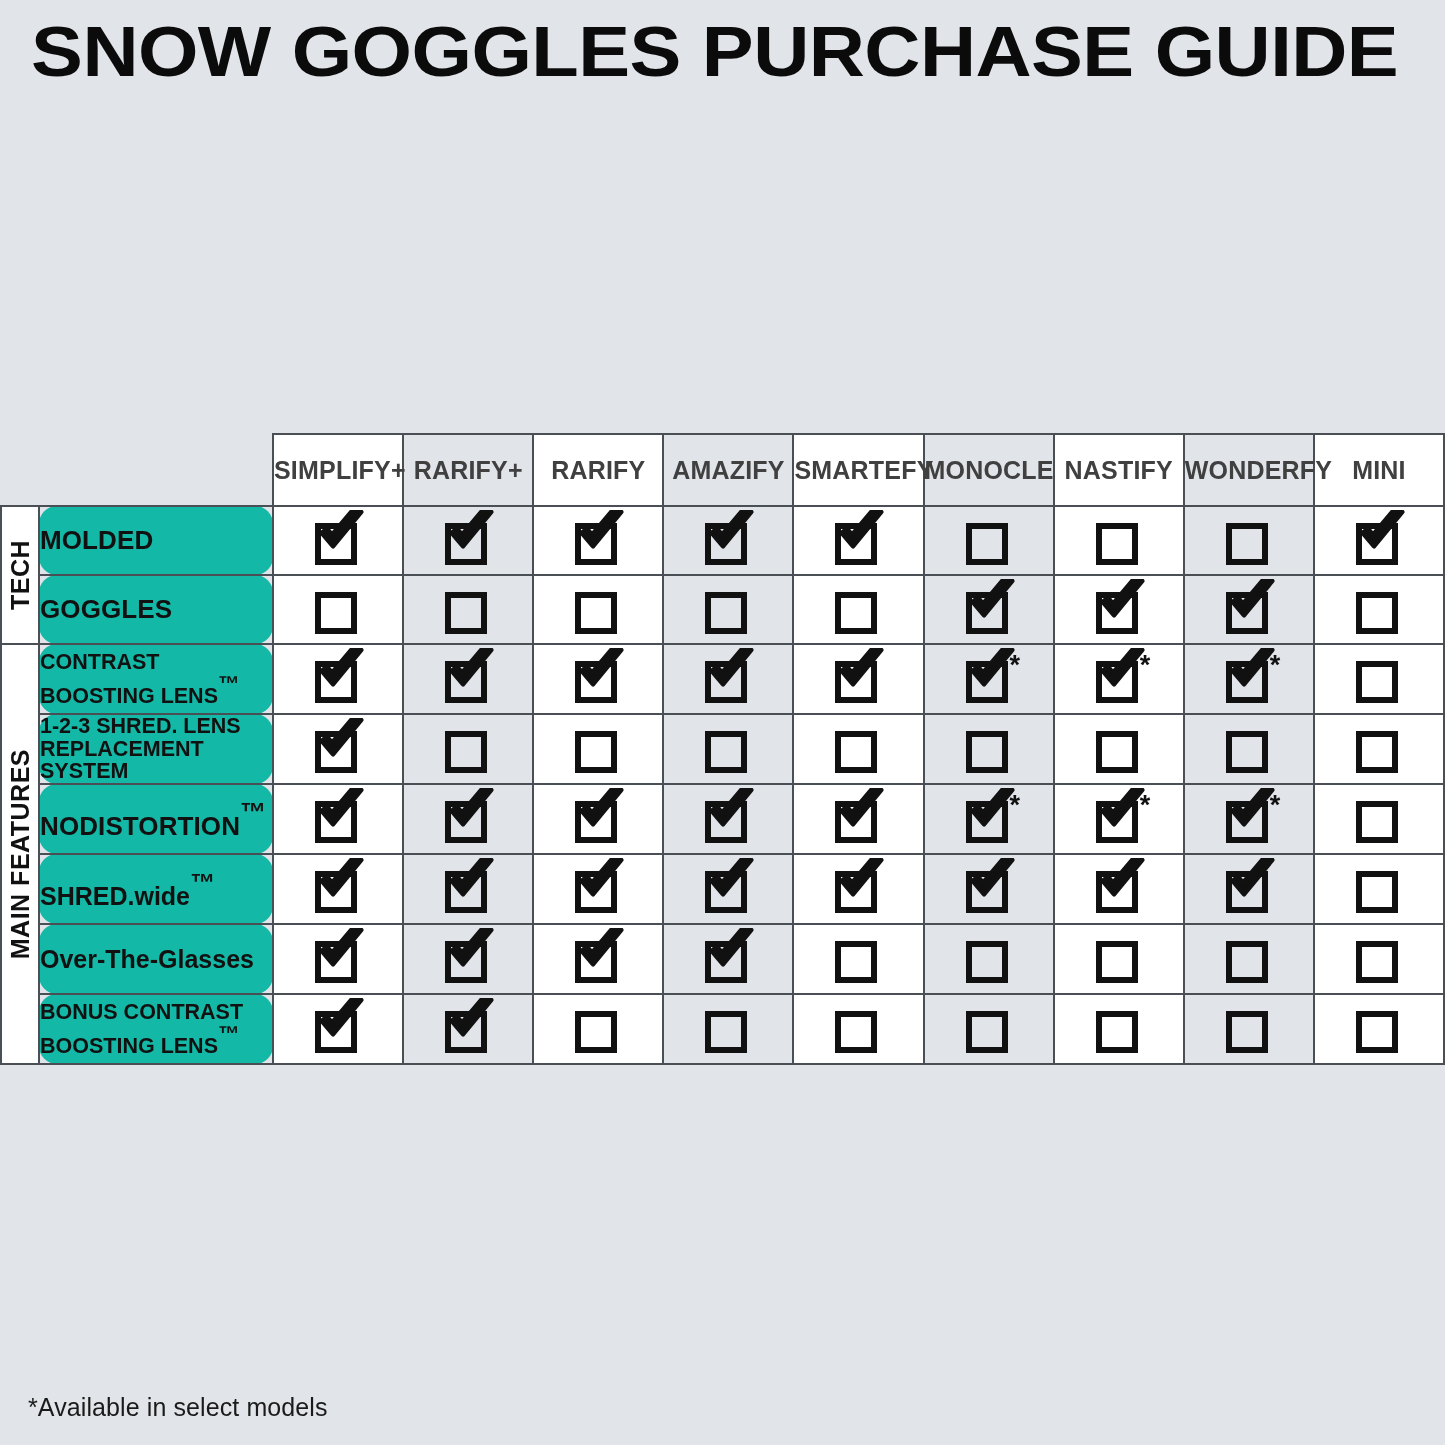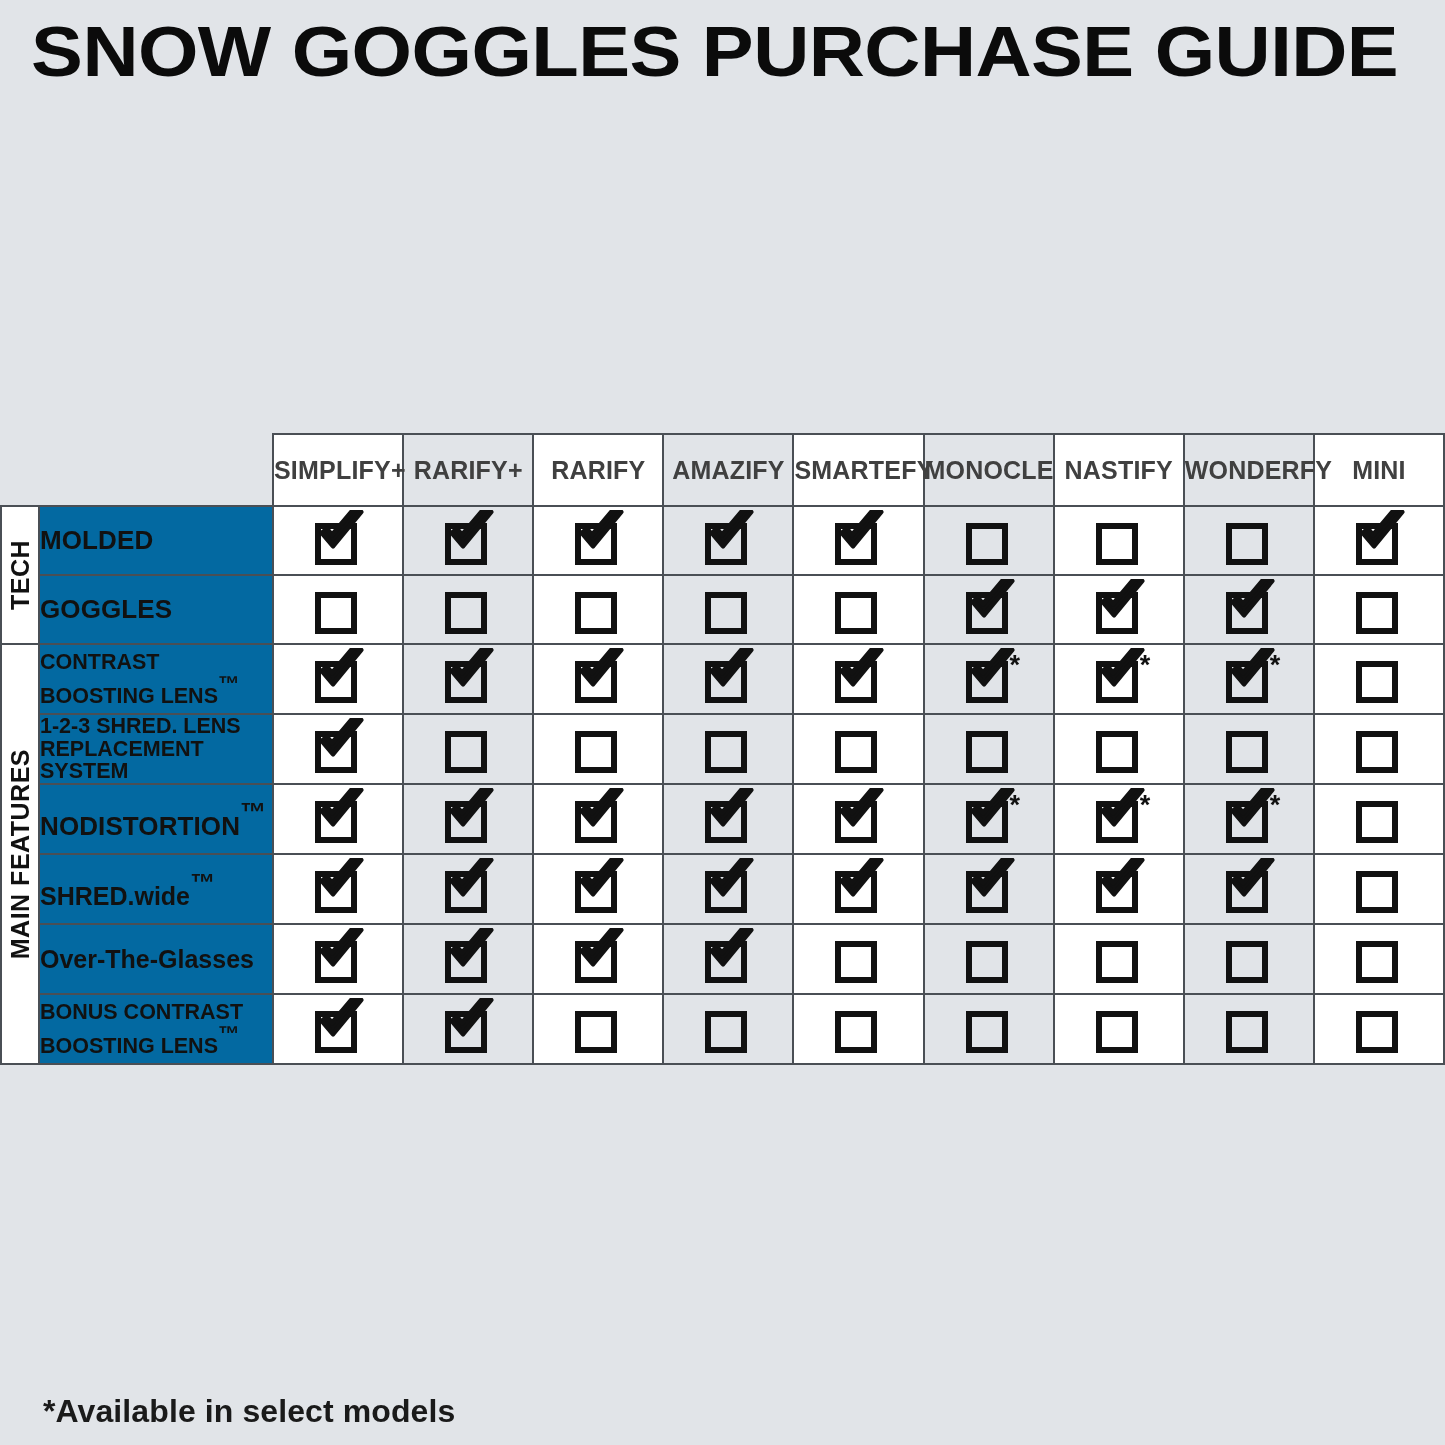--- a/index.html
+++ b/index.html
@@ -92,26 +92,27 @@
     font-weight: 700;
     letter-spacing: 0.5px;
     color: #111;
     white-space: nowrap;
     margin: 0 auto;
   }
 
   
   .feat {
     width: 195px;
-    background: #0369a1;
+    background: #14b8a6;
     vertical-align: middle;
     padding-left: 9px;
     color: #111;
     font-weight: 700;
     line-height: 1.04;
+    border-radius: 18px;
   }
   .feat .big   { font-size: 26px; letter-spacing: 0.1px; }
   .feat .small { font-size: 21.5px; letter-spacing: 0px; text-align: right; }
   .feat .mixed { font-size: 25px; font-weight: 600; letter-spacing: 0px; text-align: right; }
   .tm { font-size: 0.58em; vertical-align: 0.55em; letter-spacing: 0; }
 
   
   .cell {
     width: 134px;
     text-align: center;
@@ -157,25 +158,24 @@
 
   
   tr.r-tech  td { height: 67px; }
   tr.r-feat  td { height: 68px; }
 
   
   #footnote {
     position: absolute;
     left: 28px;
     top: 1393px;
-    font-size: 32px;
-    font-weight: 700;
+    font-size: 25px;
+    font-weight: 400;
     color: #1a1a1a;
     letter-spacing: 0.1px;
-    margin-left: 15px;
   }
 </style>
 </head>
 <body>
 
 <div id="title-bar">
   <div id="page-title" style="transform: scaleX(1.11041);">SNOW GOGGLES PURCHASE GUIDE</div>
 </div>
 
 <table id="comparison-table">

